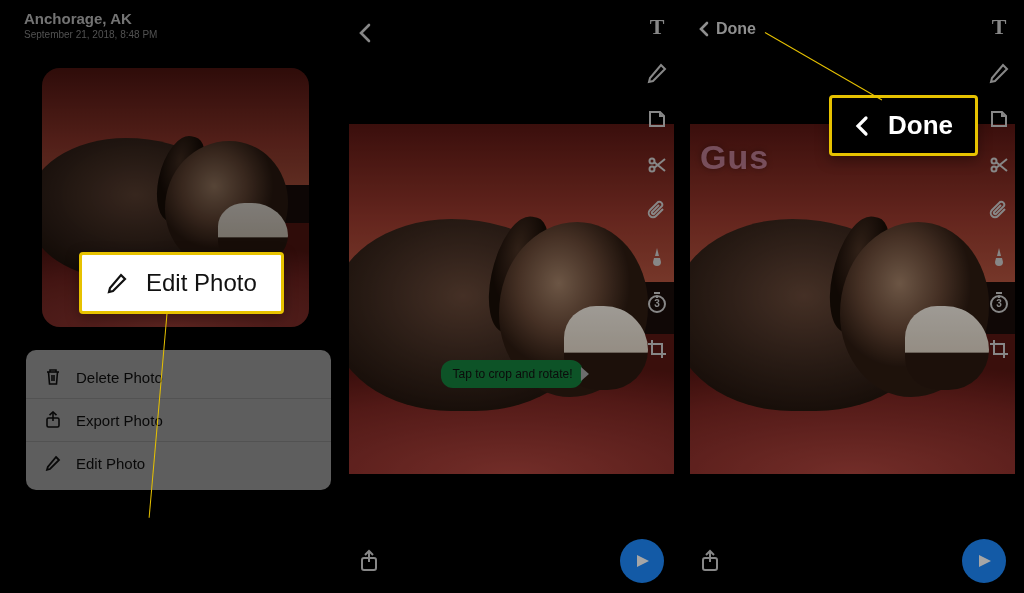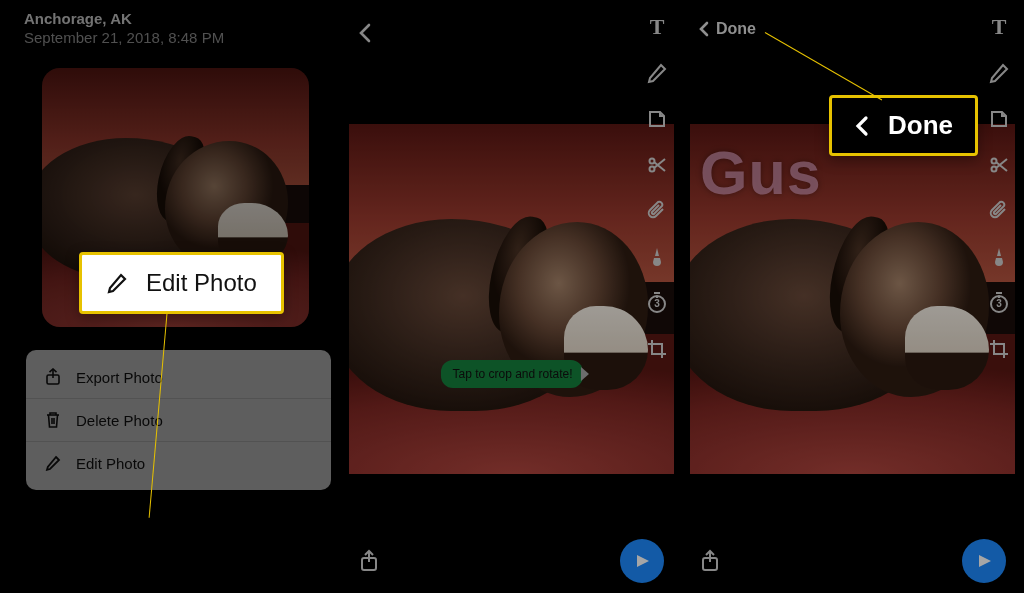--- a/index.html
+++ b/index.html
@@ -15,21 +15,21 @@
   .dog { position: absolute; overflow: hidden; border-radius: 16px; background:#1a0d0a; }
   .dog .bg-top   { position:absolute; left:0; right:0; top:0; height:45%; background: linear-gradient(180deg,#5a1713 0%, #9a3a2e 60%, #b55540 100%); }
   .dog .pillow   { position:absolute; left:0; right:0; bottom:0; height:40%; background: radial-gradient(120% 80% at 50% 100%, #b0463f 0%, #7e2723 70%, #5a1713 100%); }
   .dog .body     { position:absolute; left:-5%; bottom:18%; width:80%; height:55%; background: radial-gradient(60% 60% at 50% 40%, #6a4a3a 0%, #3e2a20 60%, #25170f 100%); border-radius: 50% 60% 50% 50%; }
   .dog .head     { position:absolute; right:8%; bottom:22%; width:46%; height:50%; background: radial-gradient(60% 60% at 40% 35%, #a6846a 0%, #6a4a38 45%, #2e1c12 80%); border-radius: 55% 50% 55% 50%; }
   .dog .muzzle   { position:absolute; right:8%; bottom:24%; width:26%; height:24%; background: linear-gradient(180deg,#f3ede4 0%, #e4d9ca 55%, #2c1a10 56%, #2c1a10 100%); border-radius: 40% 55% 50% 40%; }
   .dog .ear      { position:absolute; right:40%; bottom:40%; width:16%; height:34%; background: radial-gradient(50% 50% at 40% 30%, #4a3224 0%, #1a0e07 90%); border-radius: 60% 40% 50% 50%; transform: rotate(12deg); }
 
   
   .hdr-loc { position:absolute; left:16px; top:10px; color:#dcdcdc; font-size:15px; font-weight:600; }
-  .hdr-time{ position:absolute; left:16px; top:29px; color:#9a9a9a; font-size:15px; }
+  .hdr-time{ position:absolute; left:16px; top:29px; color:#9a9a9a; font-size:10px; }
   .thumb   { left:34px; top:68px; width:267px; height:259px; }
   .thumb.dog { border-radius:18px; }
 
   .popup { position:absolute; left:18px; top:350px; width:305px; background: rgba(190,190,190,0.95); border-radius:10px; padding:6px 0; }
   .popup-row { display:flex; align-items:center; gap:14px; padding:12px 18px; color:#111; font-size:15px; font-weight:500; }
   .popup-row + .popup-row { border-top:1px solid rgba(0,0,0,0.12); }
   .ico { width:18px; height:18px; display:inline-flex; align-items:center; justify-content:center; color:#111; }
 
   .callout { position:absolute; background:#fff; padding:14px 24px; border:3px solid #e7c200; border-radius:4px; display:flex; align-items:center; gap:18px; color:#111; font-size:24px; font-weight:500; box-shadow:0 4px 14px rgba(0,0,0,0.35); }
   .callout.ep { left:79px; top:252px; }
@@ -38,21 +38,21 @@
   .leader { position:absolute; background:#e7c200; height:1px; transform-origin: left center; }
 
   
   .back-chevron { position:absolute; top:22px; left:16px; color:#cfcfcf; }
   .done-top { position:absolute; top:20px; left:16px; color:#dcdcdc; display:flex; align-items:center; gap:6px; font-size:16px; font-weight:600; }
   .toolcol { position:absolute; right:12px; top:14px; display:flex; flex-direction:column; gap:20px; align-items:center; color:#cfcfcf; }
   .toolcol .tool { width:26px; height:26px; display:flex; align-items:center; justify-content:center; }
   .photo23 { left:8px; top:124px; width:325px; height:350px; border-radius:0; }
   .tip { position:absolute; left:50%; transform:translateX(-50%); top:360px; background:#15803d; color:#111; font-size:12px; padding:7px 10px 7px 12px; border-radius:12px; }
   .tip::after { content:""; position:absolute; right:-6px; top:50%; transform:translateY(-50%); border-left:8px solid #a8a8a8; border-top:7px solid transparent; border-bottom:7px solid transparent; }
-  .gus { position:absolute; left:18px; top:138px; font-size:61px; font-weight:800; color: rgba(230,170,205,0.65); letter-spacing:1px; text-shadow:0 0 6px rgba(0,0,0,0.35); }
+  .gus { position:absolute; left:18px; top:138px; font-size:34px; font-weight:800; color: rgba(230,170,205,0.65); letter-spacing:1px; text-shadow:0 0 6px rgba(0,0,0,0.35); }
 
   .bottombar { position:absolute; left:0; right:0; bottom:0; height:64px; display:flex; align-items:center; justify-content:space-between; padding:0 18px; }
   .share { color:#cfcfcf; }
   .sendbtn { width:44px; height:44px; border-radius:50%; background:#1e8bff; display:flex; align-items:center; justify-content:center; color:#fff; }
 
   
   .dim::after { content:""; position:absolute; inset:0; background:rgba(0,0,0,0.48); pointer-events:none; }
   .dim2::after{ content:""; position:absolute; inset:0; background:rgba(0,0,0,0.35); pointer-events:none; }
 
   svg { display:block; }
@@ -69,43 +69,43 @@
     <div class="dog thumb">
       <div class="bg-top"></div>
         <div class="pillow"></div>
         <div class="body"></div>
         <div class="ear"></div>
         <div class="head"></div>
         <div class="muzzle"></div>
     </div>
 
     <div class="popup">
-      <div class="popup-row">
-        <span class="ico">
-          <svg width="16" height="18" viewBox="0 0 16 18" fill="none" stroke="#111" stroke-width="1.6">
-              <path d="M8 1v9"></path>
-              <path d="M4.5 4.2 8 1l3.5 3.2"></path>
-              <rect x="2" y="7" width="12" height="9" rx="1.5"></rect>
-            </svg>
-        </span>
-        <span>Export Photo</span>
-      </div>
       <div class="popup-row">
         <span class="ico">
           <svg width="16" height="18" viewBox="0 0 16 18" fill="none" stroke="#111" stroke-width="1.6">
               <path d="M2 4h12"></path>
               <path d="M5 4V2h6v2"></path>
               <path d="M3.5 4l1 12h7l1-12"></path>
               <path d="M7 7v6M9 7v6"></path>
             </svg>
         </span>
         <span>Delete Photo</span>
       </div>
       <div class="popup-row">
         <span class="ico">
+          <svg width="16" height="18" viewBox="0 0 16 18" fill="none" stroke="#111" stroke-width="1.6">
+              <path d="M8 1v9"></path>
+              <path d="M4.5 4.2 8 1l3.5 3.2"></path>
+              <rect x="2" y="7" width="12" height="9" rx="1.5"></rect>
+            </svg>
+        </span>
+        <span>Export Photo</span>
+      </div>
+      <div class="popup-row">
+        <span class="ico">
           <svg width="16" height="16" viewBox="0 0 16 16" fill="none" stroke="#111" stroke-width="1.8">
               <path d="M11 2l3 3L5 14l-3 .8L2.8 12 11 2z"></path>
             </svg>
         </span>
         <span>Edit Photo</span>
       </div>
     </div>
   </div>
 
   <div class="panel mid dim2">

